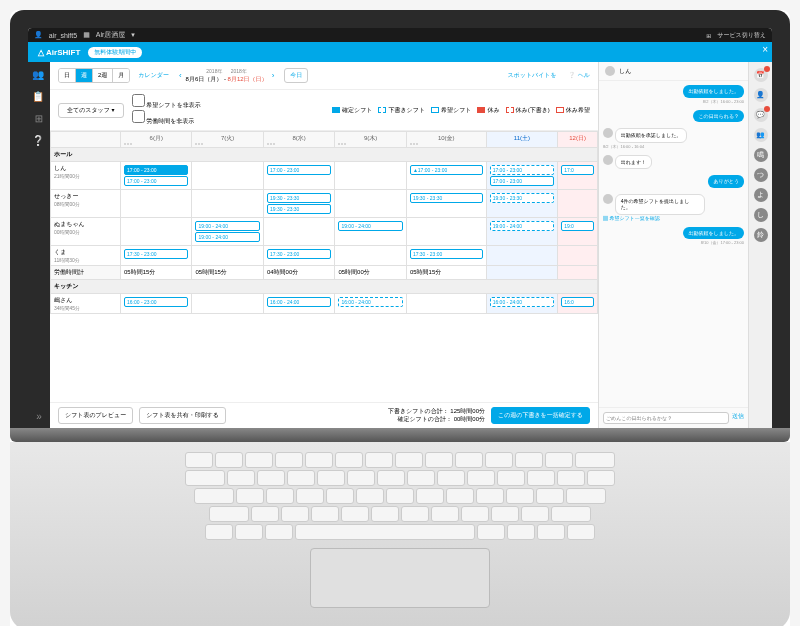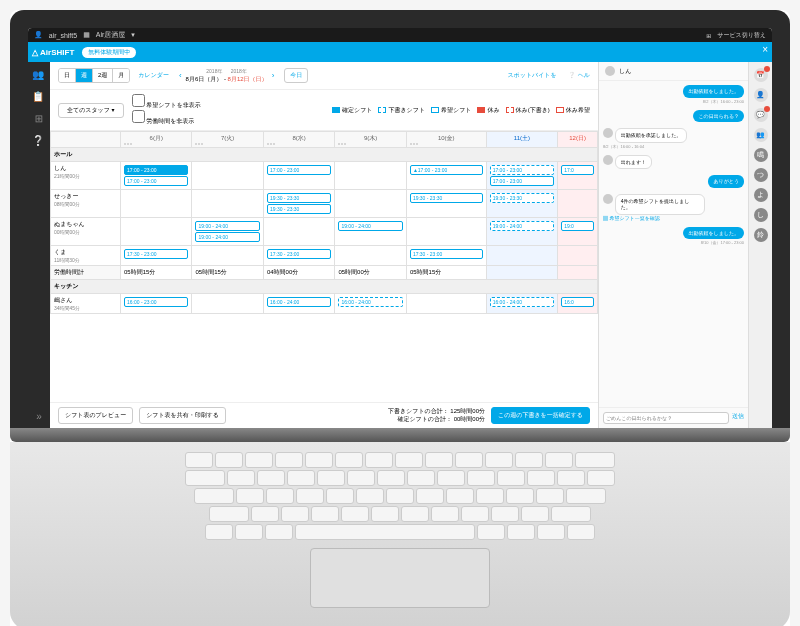--- a/index.html
+++ b/index.html
@@ -3,21 +3,21 @@
 <meta charset="utf-8">
 <style>
 *{margin:0;padding:0;box-sizing:border-box;font-family:"Hiragino Sans","Meiryo",sans-serif}
 body{background:#f5f5f5;display:flex;justify-content:center;align-items:flex-start;padding:10px}
 .laptop{width:780px;background:#fff;border-radius:8px 8px 0 0;overflow:hidden}
 .screen{background:#2a2a2a;padding:18px 18px 0;border-radius:14px 14px 0 0}
 .screen-inner{background:#fff;height:400px;border-radius:4px 4px 0 0;overflow:hidden;display:flex;flex-direction:column;font-size:7px}
 .os-bar{background:#1a1a1a;color:#ccc;height:14px;display:flex;align-items:center;padding:0 6px;justify-content:space-between}
 .os-left,.os-right{display:flex;gap:6px;align-items:center}
 .os-right span{font-size:6px}
-.app-bar{background:#00a8e8;color:#fff;height:20px;display:flex;align-items:center;padding:0 4px;gap:8px;position:relative}
+.app-bar{background:#00a8e8;color:#fff;height:20px;display:flex;align-items:center;padding:0 10px;gap:8px;position:relative}
 .app-logo{font-weight:bold;font-size:8px}
 .app-badge{background:#fff;color:#00a8e8;border-radius:8px;padding:1px 6px;font-size:6px}
 .app-close{position:absolute;right:4px;top:2px;color:#fff;font-size:10px}
 .main{flex:1;display:flex;overflow:hidden}
 .sidebar-l{width:22px;background:#2a2a2a;display:flex;flex-direction:column;align-items:center;padding-top:6px;gap:10px}
 .sidebar-l .ico{width:12px;height:12px;color:#888;font-size:10px;display:flex;align-items:center;justify-content:center}
 .center{flex:1;display:flex;flex-direction:column;background:#fff;overflow:hidden}
 .toolbar{display:flex;align-items:center;padding:6px 8px;gap:4px;border-bottom:1px solid #eee}
 .btn-group{display:flex;border:1px solid #ccc;border-radius:3px;overflow:hidden}
 .btn-group span{padding:2px 5px;font-size:6px;border-right:1px solid #ccc;background:#fff}

